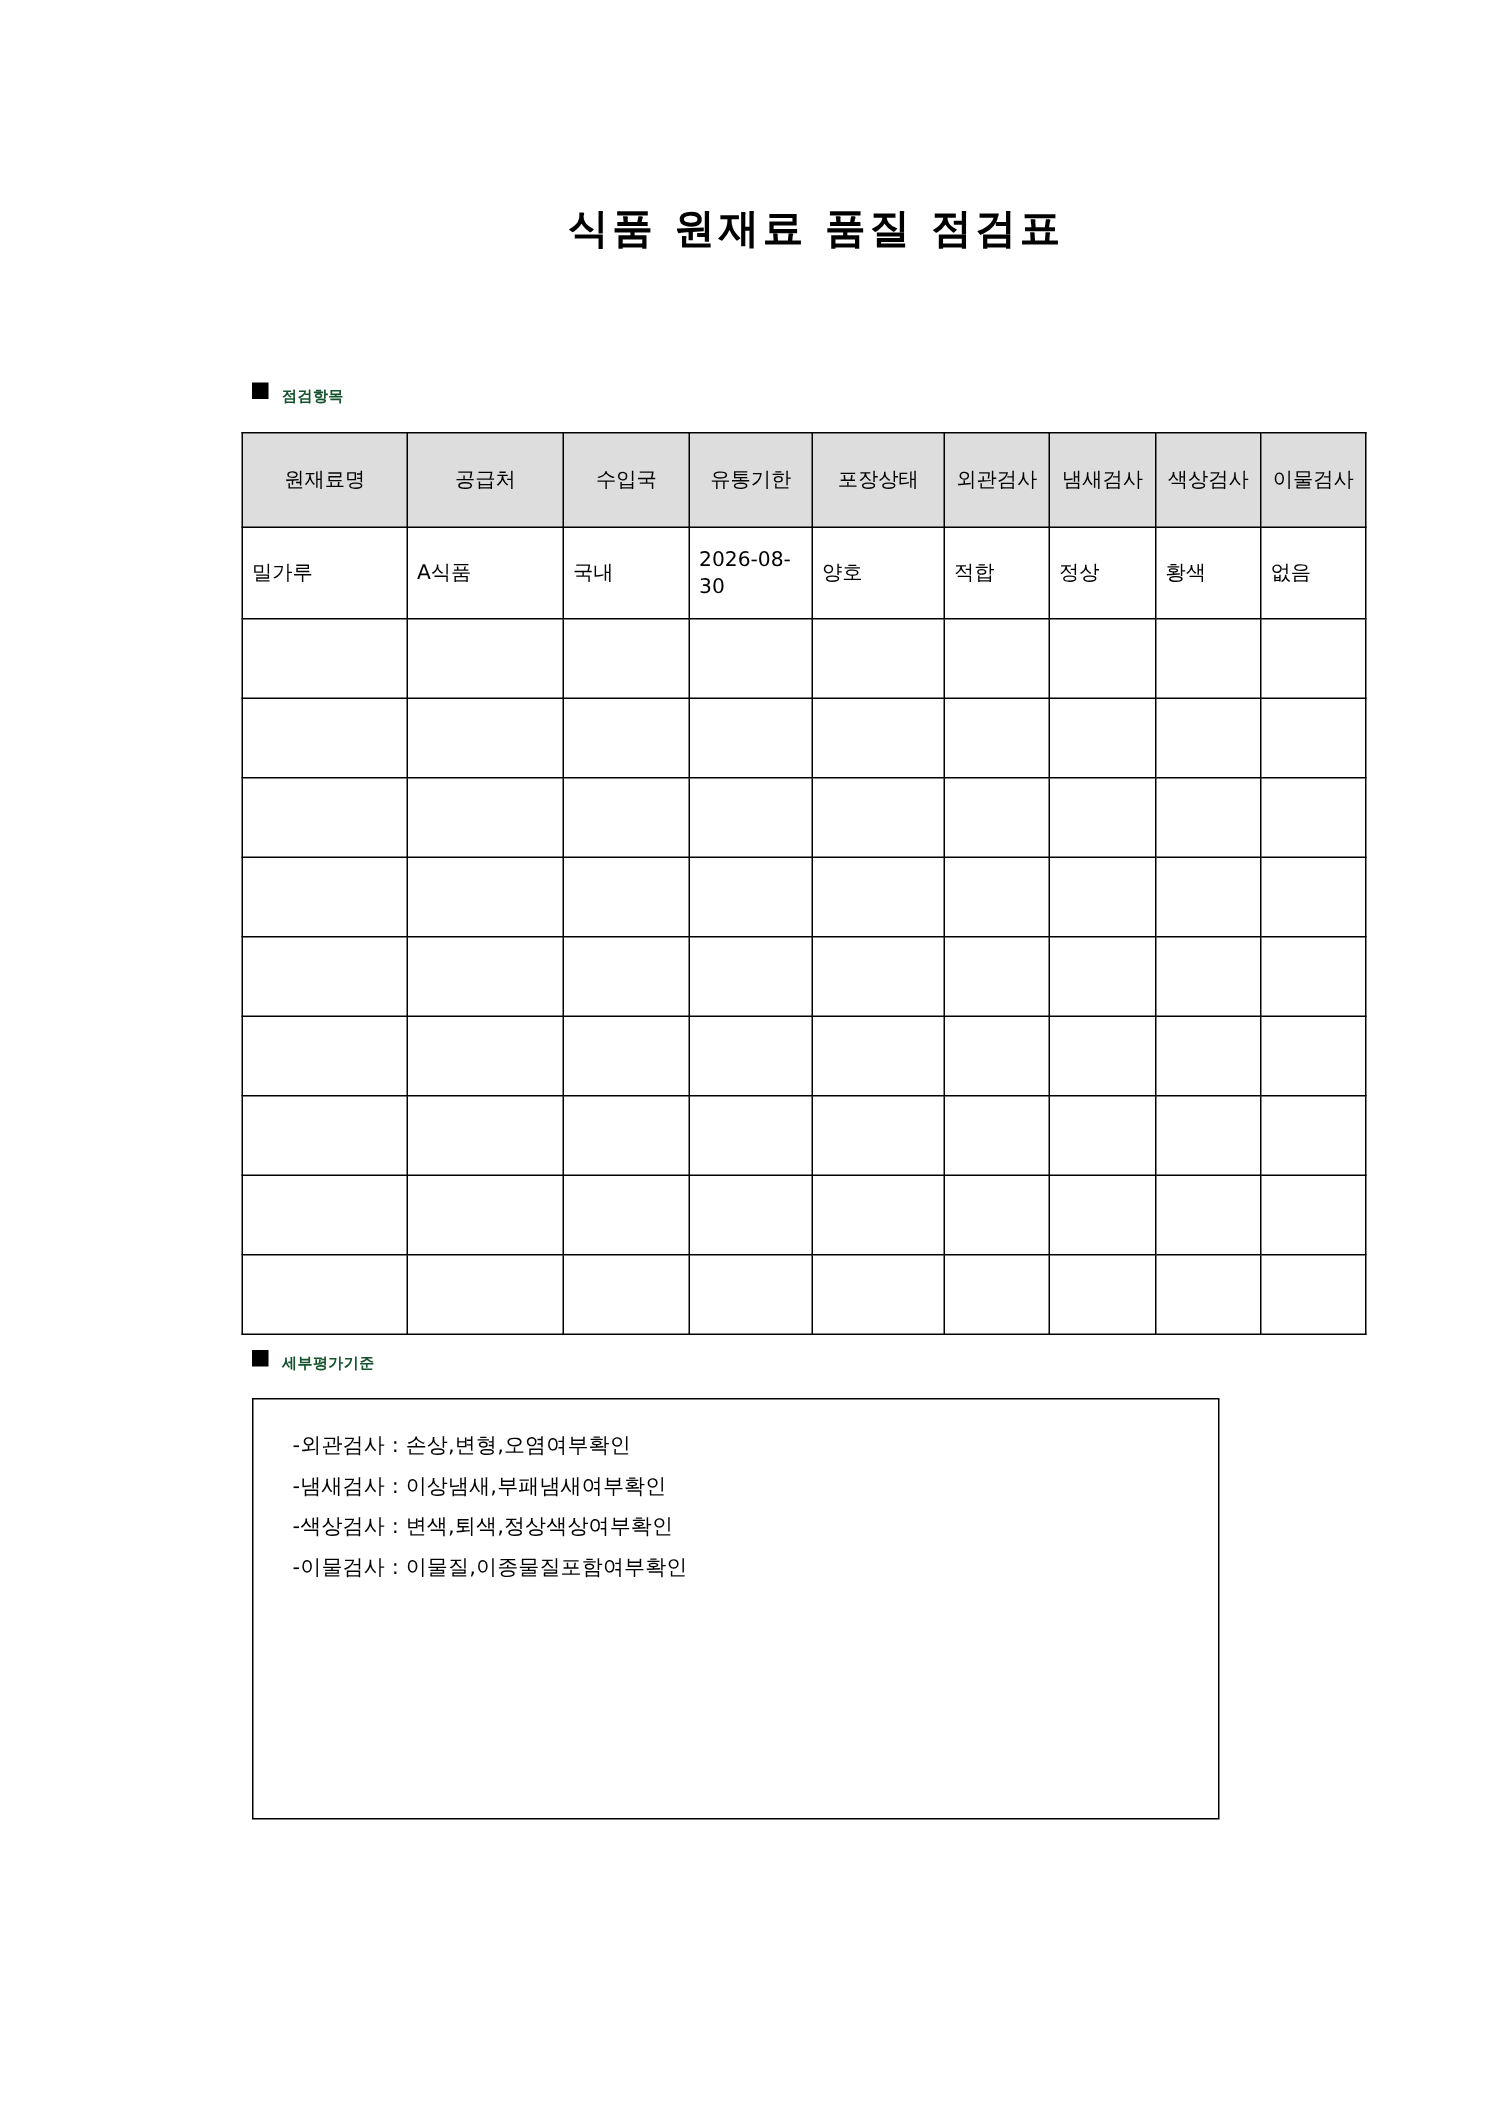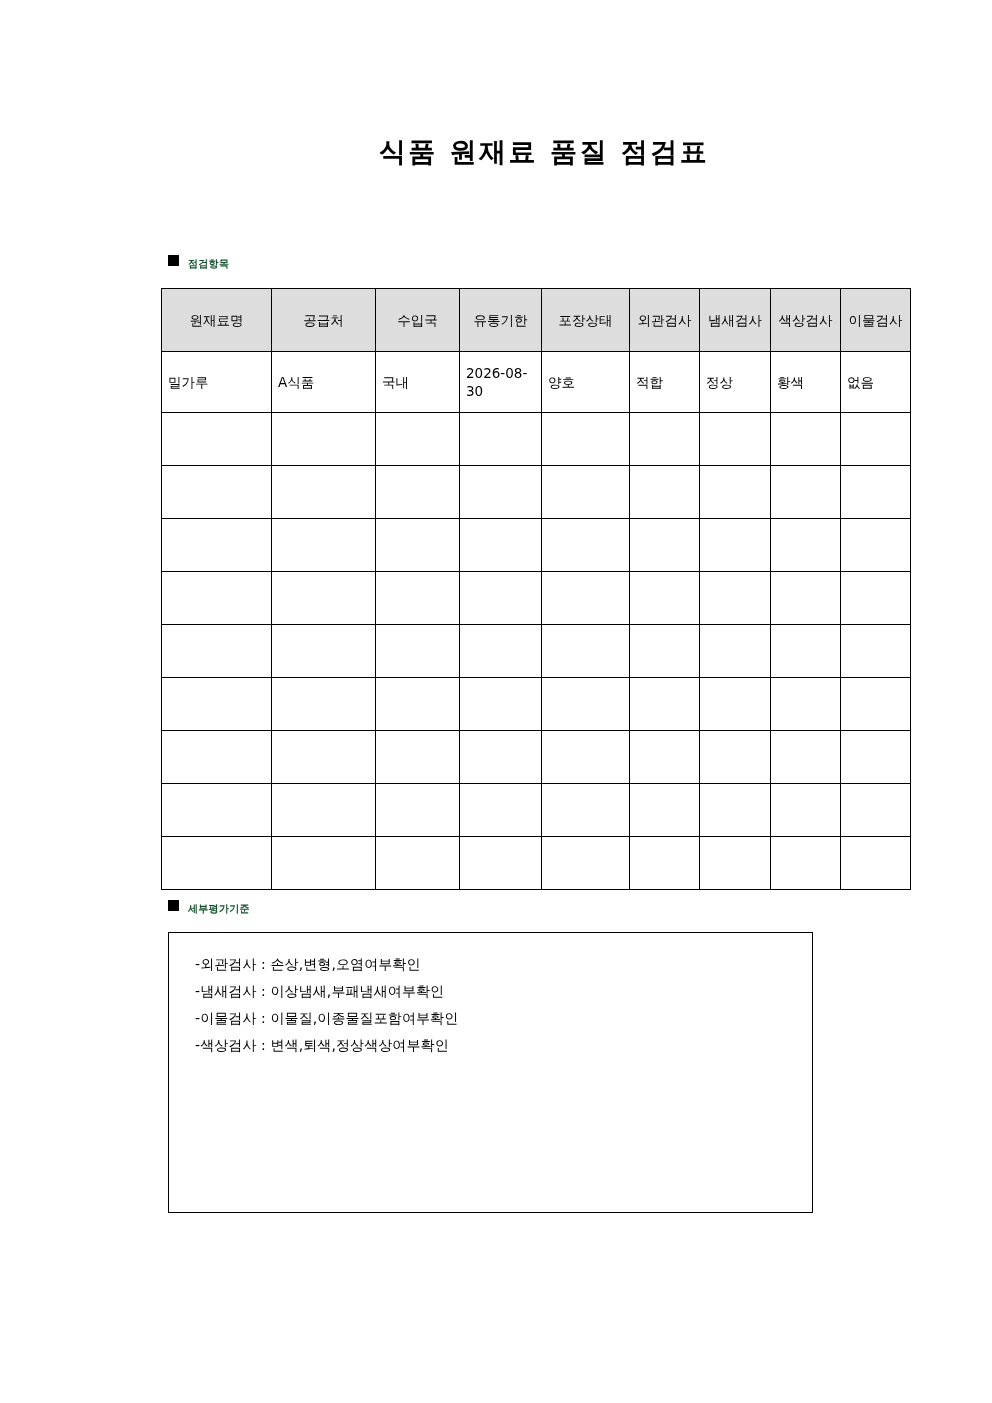--- a/index.html
+++ b/index.html
@@ -282,18 +282,18 @@
   </table>
 
   <div class="section-heading" id="section-criteria-heading">
     <span class="bullet" aria-label="■"></span><span>세부평가기준</span>
   </div>
 
   <div class="criteria-box">
     <ul class="criteria-list">
         <li>-외관검사 :  손상,변형,오염여부확인</li>
         <li>-냄새검사 :  이상냄새,부패냄새여부확인</li>
+        <li>-색상검사 :  변색,퇴색,정상색상여부확인</li>
         <li>-이물검사 :  이물질,이종물질포함여부확인</li>
-        <li>-색상검사 :  변색,퇴색,정상색상여부확인</li>
       </ul>
   </div>
 
 </div>
 
 </body></html>

